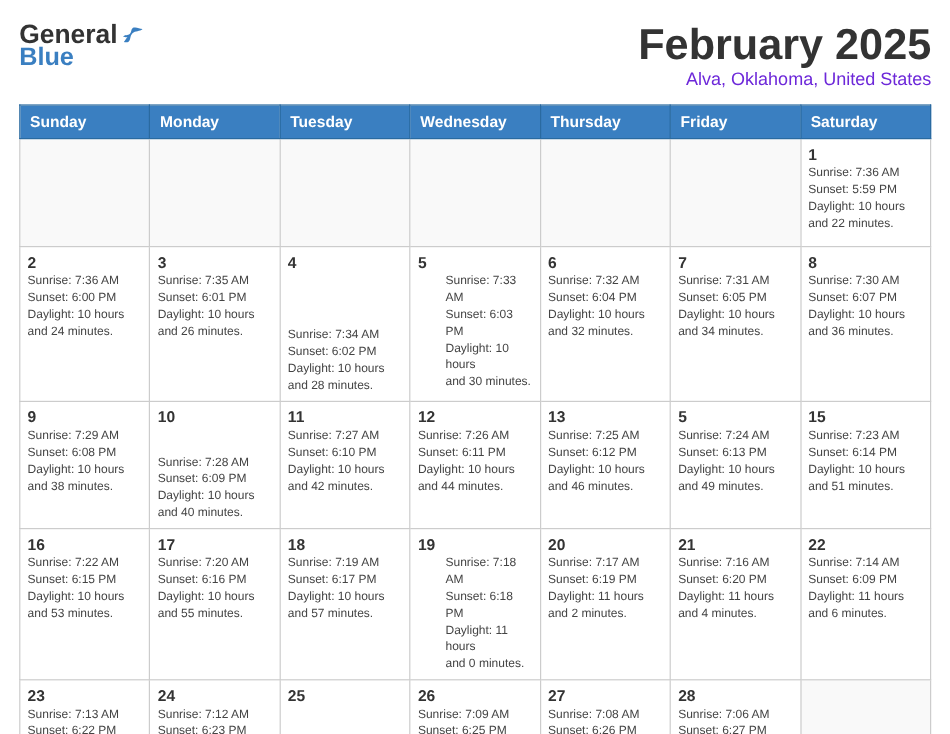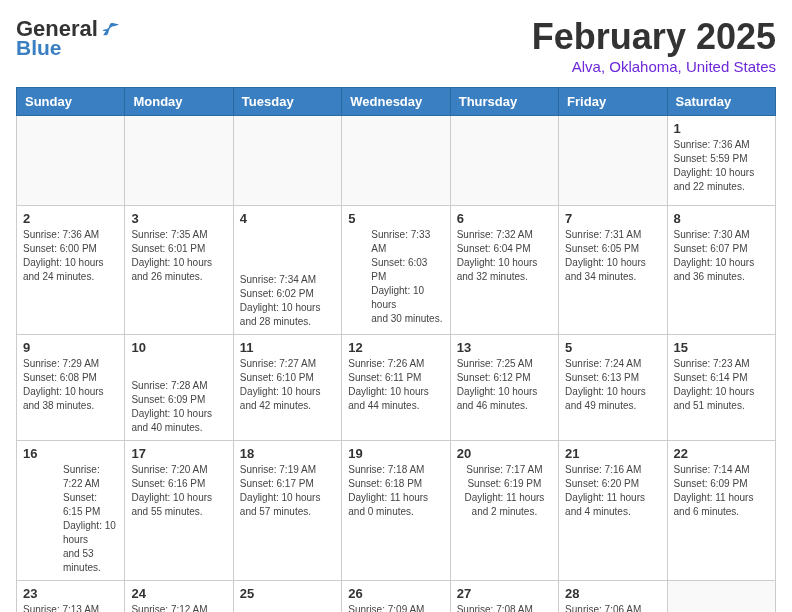--- a/index.html
+++ b/index.html
@@ -228,49 +228,49 @@
           <span class="day-number">15</span>
           <div class="day-info" style="white-space: pre-line;">Sunrise: 7:23 AM
 Sunset: 6:14 PM
 Daylight: 10 hours
 and 51 minutes.</div>
         </td>
       </tr>
       <tr>
         <td>
           <span class="day-number">16</span>
-          <div class="day-info" style="white-space: pre-line; margin-left: 40px;">Sunrise: 7:22 AM
+          <div class="day-info" style="white-space: pre-line;">Sunrise: 7:22 AM
 Sunset: 6:15 PM
 Daylight: 10 hours
 and 53 minutes.</div>
         </td>
         <td>
           <span class="day-number">17</span>
           <div class="day-info" style="white-space: pre-line;">Sunrise: 7:20 AM
 Sunset: 6:16 PM
 Daylight: 10 hours
 and 55 minutes.</div>
         </td>
         <td>
           <span class="day-number">18</span>
           <div class="day-info" style="white-space: pre-line;">Sunrise: 7:19 AM
 Sunset: 6:17 PM
 Daylight: 10 hours
 and 57 minutes.</div>
         </td>
         <td>
           <span class="day-number">19</span>
-          <div class="day-info" style="white-space: pre-line;">Sunrise: 7:18 AM
+          <div class="day-info" style="white-space: pre-line; margin-left: 23px;">Sunrise: 7:18 AM
 Sunset: 6:18 PM
 Daylight: 11 hours
 and 0 minutes.</div>
         </td>
         <td>
           <span class="day-number">20</span>
-          <div class="day-info" style="white-space: pre-line; text-align: center;">Sunrise: 7:17 AM
+          <div class="day-info" style="white-space: pre-line;">Sunrise: 7:17 AM
 Sunset: 6:19 PM
 Daylight: 11 hours
 and 2 minutes.</div>
         </td>
         <td>
           <span class="day-number">21</span>
           <div class="day-info" style="white-space: pre-line;">Sunrise: 7:16 AM
 Sunset: 6:20 PM
 Daylight: 11 hours
 and 4 minutes.</div>

